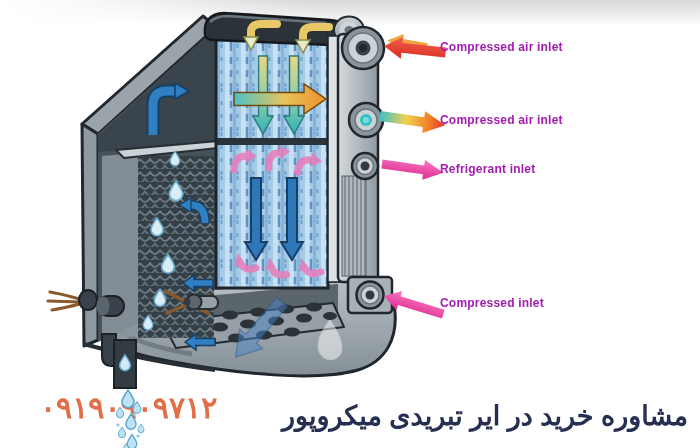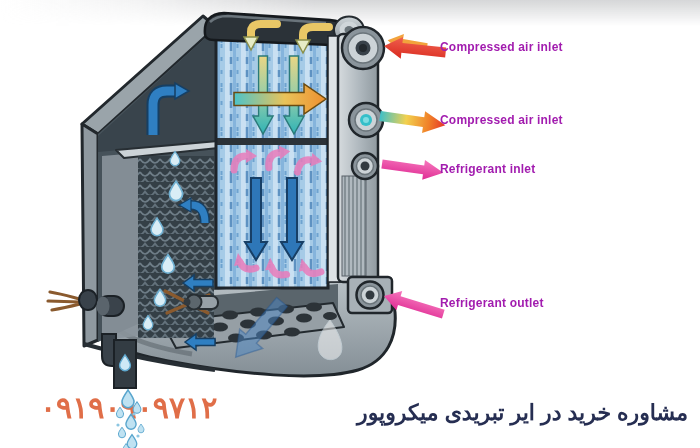--- a/index.html
+++ b/index.html
@@ -22,21 +22,21 @@
   .label{
     position:absolute;left:440px;z-index:3;
     font-size:12px;font-weight:600;color:#a21caf;letter-spacing:.2px;white-space:nowrap;
   }
   .label.l1{top:40px}
   .label.l2{top:113px}
   .label.l3{top:162px}
   .label.l4{top:296px}
   .caption{
     position:absolute;right:12px;top:400px;z-index:3;direction:rtl;
-    font-size:22px;font-weight:700;color:#262e52;white-space:nowrap;
+    font-size:27px;font-weight:700;color:#262e52;white-space:nowrap;
   }
 </style>
 </head>
 <body>
 
 <div class="top-band"></div>
 
 <div class="phone">۰۹۱۹۰۹۰۹۷۱۲</div>
 
 <svg class="machine" width="700" height="448" viewBox="0 0 700 448">
@@ -313,15 +313,15 @@
     <circle cx="118" cy="425" r="1.6" fill="#8cc6e2" stroke="none"></circle>
     <circle cx="138" cy="436" r="1.6" fill="#8cc6e2" stroke="none"></circle>
   </g>
 
   <path d="M330,320 C339,333 344,345 341,353 C338,361 326,362 321,355 C315,347 319,333 330,320 Z" fill="#ffffff" opacity=".5" stroke="#e8f4fa" stroke-width="1"></path>
 </svg>
 
 <div class="label l1">Compressed air inlet</div>
 <div class="label l2">Compressed air inlet</div>
 <div class="label l3">Refrigerant inlet</div>
-<div class="label l4">Refrigerant outlet</div>
+<div class="label l4">Compressed inlet</div>
 
 <div class="caption">مشاوره خرید در ایر تبریدی میکروپور</div>
 
 </body></html>

